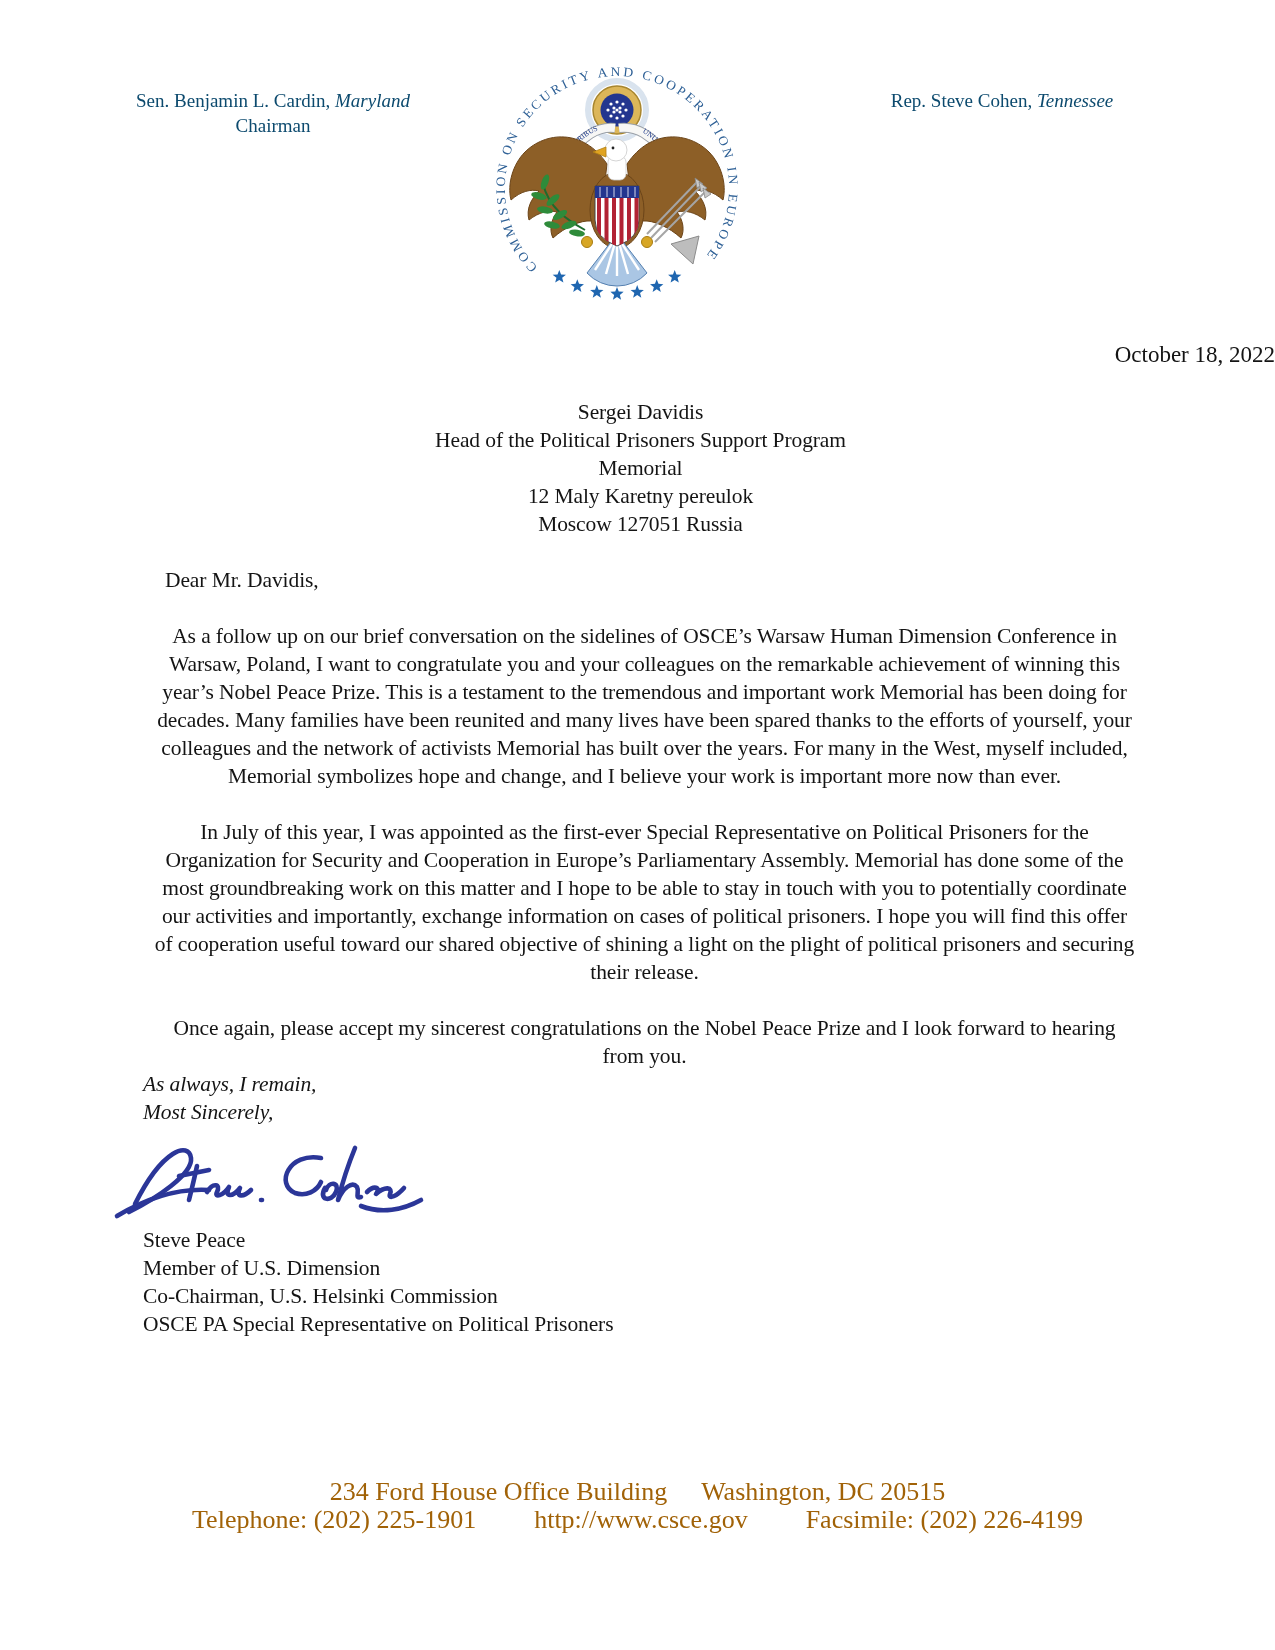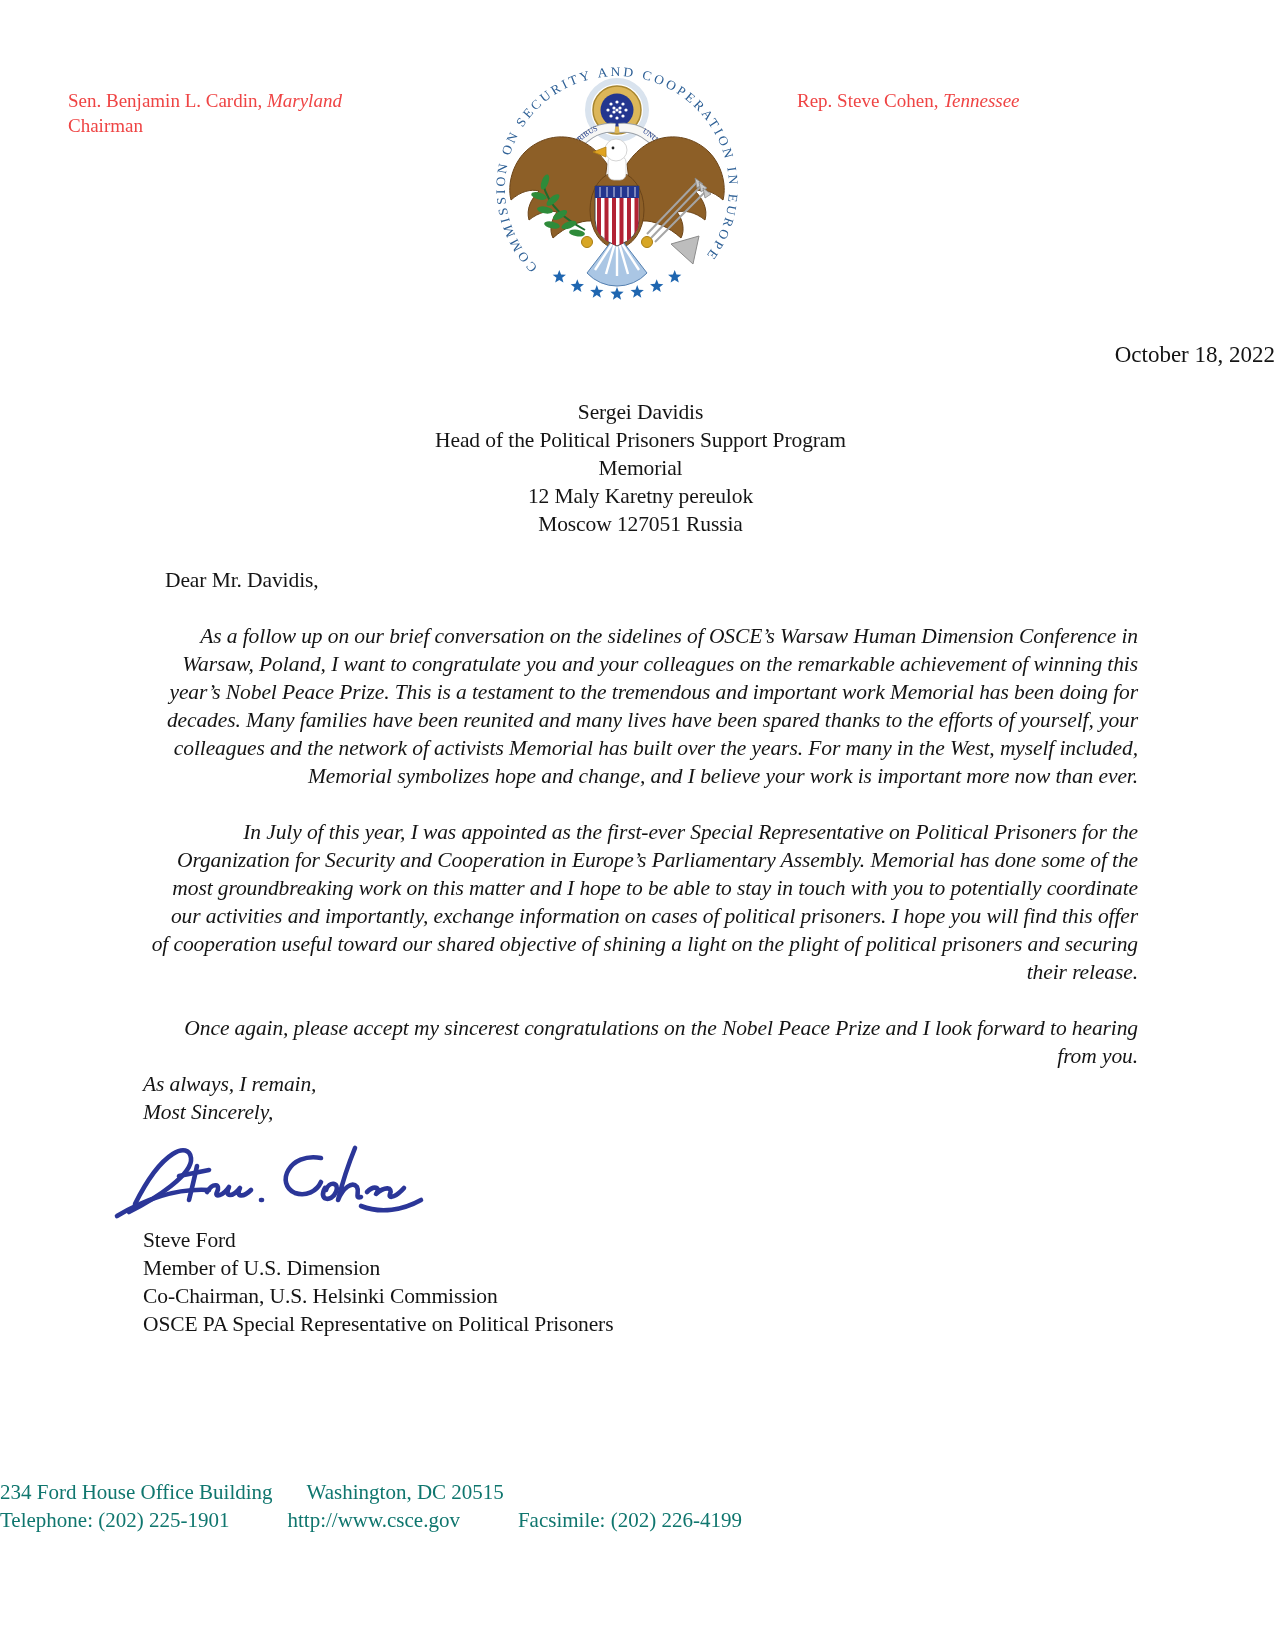--- a/index.html
+++ b/index.html
@@ -8,49 +8,50 @@
     width:1275px;height:1650px;
     margin:0 auto;
     background:#ffffff;
     font-family:"Liberation Serif","DejaVu Serif",serif;
     color:#111111;
     overflow:hidden;
   }
   
   .hdr-block{
     position:absolute;top:88px;width:410px;
-    text-align:left;
-    color:#ef4444;
+    text-align:center;
+    color:#0c4a6e;
     font-size:19px;line-height:25px;
   }
   .hdr-left{left:68px;}
   .hdr-right{right:68px;}
   .hdr-state{font-style:italic;}
   .seal-wrap{position:absolute;left:487px;top:58px;width:260px;height:260px;}
   
   .date-line{
     position:absolute;top:342px;left:0;right:0;
     text-align:right;font-size:23px;color:#141414;
   }
   
   .letter{
     position:absolute;top:398px;left:143px;width:995px;
     font-size:21.5px;line-height:28px;color:#141414;
     letter-spacing:-0.1px;
   }
   .addr-line{white-space:nowrap;text-align:center;}
   .salutation{margin-top:28px;margin-left:22px;}
-  .para{margin:28px 0 0 8px;text-align:right;font-style:italic;}
+  .para{margin:28px 0 0 8px;text-align:center;}
   .closing-line{font-style:italic;}
   .sig-svg{display:block;margin:4px 0 0 -30px;}
   .sig-block div{line-height:28px;}
   
   .footer{
     position:absolute;top:1478px;left:0;right:0;
-    color:#0f766e;font-size:21px;line-height:28px;
+    text-align:center;
+    color:#a16207;font-size:26px;line-height:28px;
   }
   .footer .gap-sm{display:inline-block;width:34px;}
   .footer .gap-lg{display:inline-block;width:58px;}
 </style>
 </head>
 <body>
 
 <div class="page">
 
   <div class="hdr-block hdr-left">
@@ -229,21 +230,21 @@
         <path d="M 148,70 L 149,70"></path>
         <path d="M 208,28 C 176,22 162,54 182,63 C 193,67 204,61 208,52"></path>
         <path d="M 212,58 C 205,70 218,73 223,62 C 227,52 216,51 213,60"></path>
         <path d="M 242,18 C 233,40 228,58 225,70 C 230,58 239,51 244,57 C 247,62 241,69 248,67"></path>
         <path d="M 254,62 C 261,55 268,57 263,64 C 272,56 280,57 277,64 C 275,70 284,66 291,58"></path>
         <path d="M 248,76 C 268,84 290,80 308,70"></path>
       </g>
     </svg>
 
     <div class="sig-block">
-      <div>Steve Ford</div>
+      <div>Steve Peace</div>
       <div>Member of U.S. Dimension</div>
       <div>Co-Chairman, U.S. Helsinki Commission</div>
       <div>OSCE PA Special Representative on Political Prisoners</div>
     </div>
   </div>
 
   <div class="footer">
     <div>
       <span>234 Ford House Office Building</span><span class="gap-sm"></span><span>Washington, DC 20515</span>
     </div>

